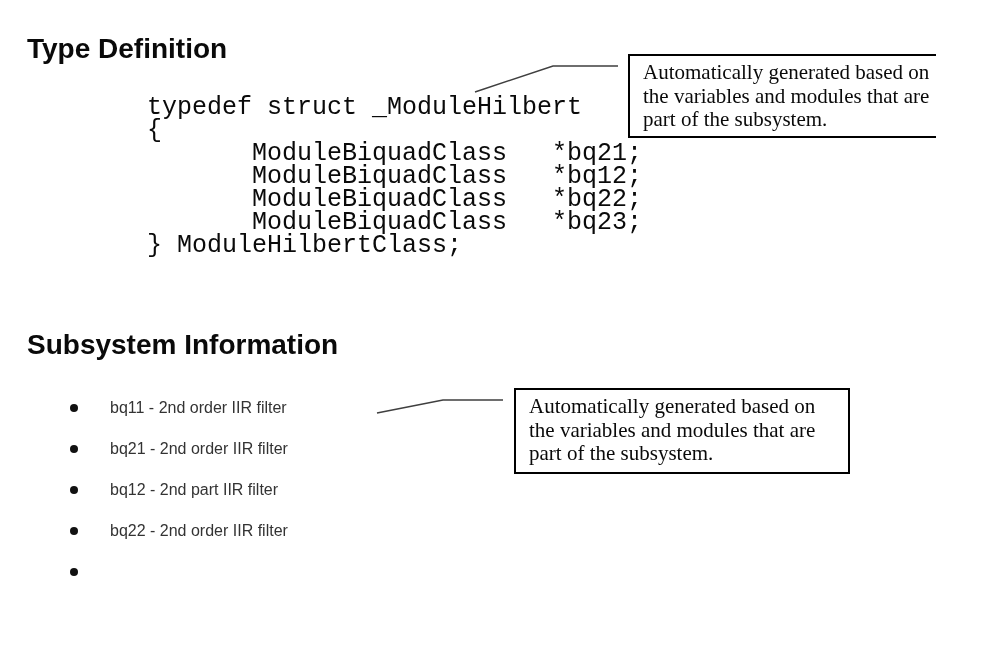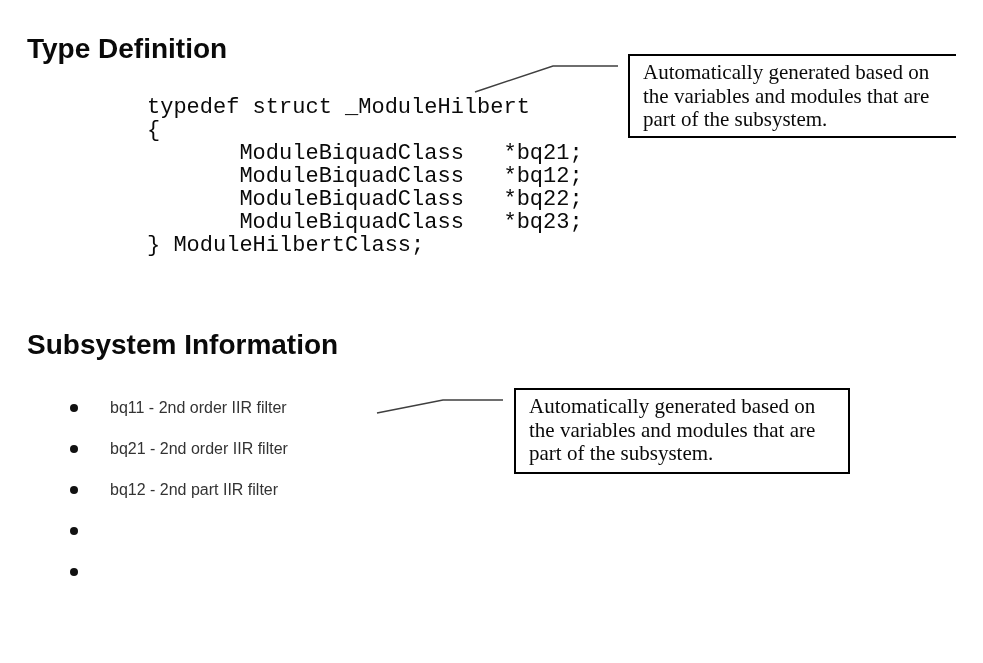--- a/index.html
+++ b/index.html
@@ -7,21 +7,20 @@
     padding: 0;
     background: #ffffff;
   }
   .page {
     position: relative;
     width: 936px;
     height: 663px;
     background: #ffffff;
     font-family: "Liberation Sans", sans-serif;
     overflow: hidden;
-    padding-left: 20px;
   }
   .heading {
     position: absolute;
     margin: 0;
     font-family: "Liberation Sans", sans-serif;
     font-weight: bold;
     font-size: 28px;
     line-height: 1.1;
     color: #0a0a0a;
     letter-spacing: 0px;
@@ -29,21 +28,21 @@
   }
   .heading-type { left: 27px; top: 34px; }
   .heading-subsystem { left: 27px; top: 330px; }
 
   .code-block {
     position: absolute;
     left: 147px;
     top: 96px;
     margin: 0;
     font-family: "Liberation Mono", "DejaVu Sans Mono", monospace;
-    font-size: 22px;
+    font-size: 25px;
     line-height: 23px;
     color: #0a0a0a;
   }
   .code-line {
     white-space: pre;
   }
 
   .callout {
     position: absolute;
     box-sizing: border-box;
@@ -126,20 +125,21 @@
     <div class="list-item">
       <span class="bullet"></span>
       <span class="list-label">bq21 - 2nd order IIR filter</span>
     </div>
     <div class="list-item">
       <span class="bullet"></span>
       <span class="list-label">bq12 - 2nd part IIR filter</span>
     </div>
     <div class="list-item">
       <span class="bullet"></span>
+      <span class="list-label">bq22 - 2nd order IIR filter</span>
     </div>
     <div class="list-item">
       <span class="bullet"></span>
     </div>
   </div>
 
   <div class="callout callout-2">
     <div class="callout-line">Automatically generated based on</div>
     <div class="callout-line">the variables and modules that are</div>
     <div class="callout-line">part of the subsystem.</div>

